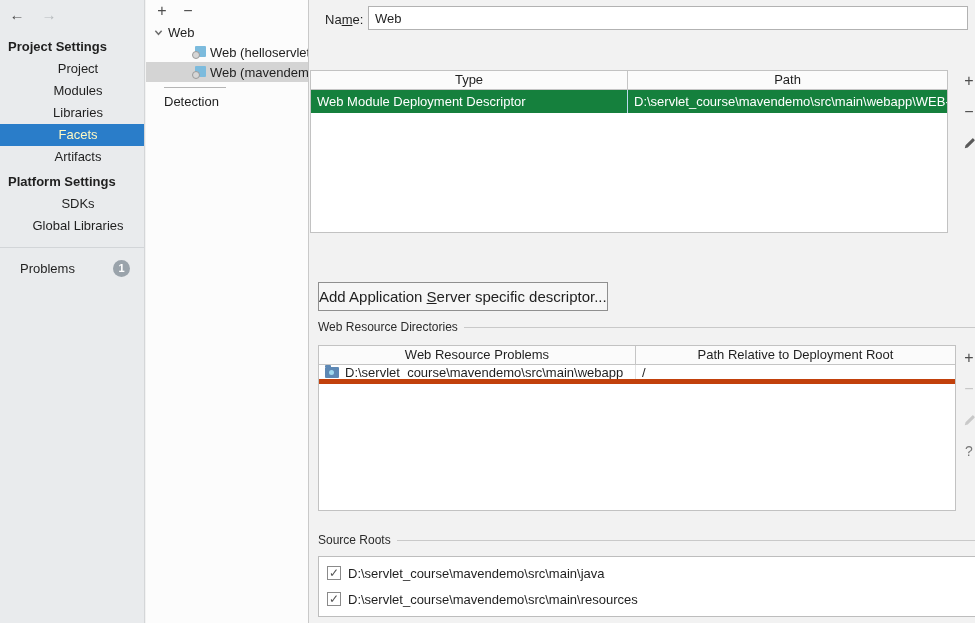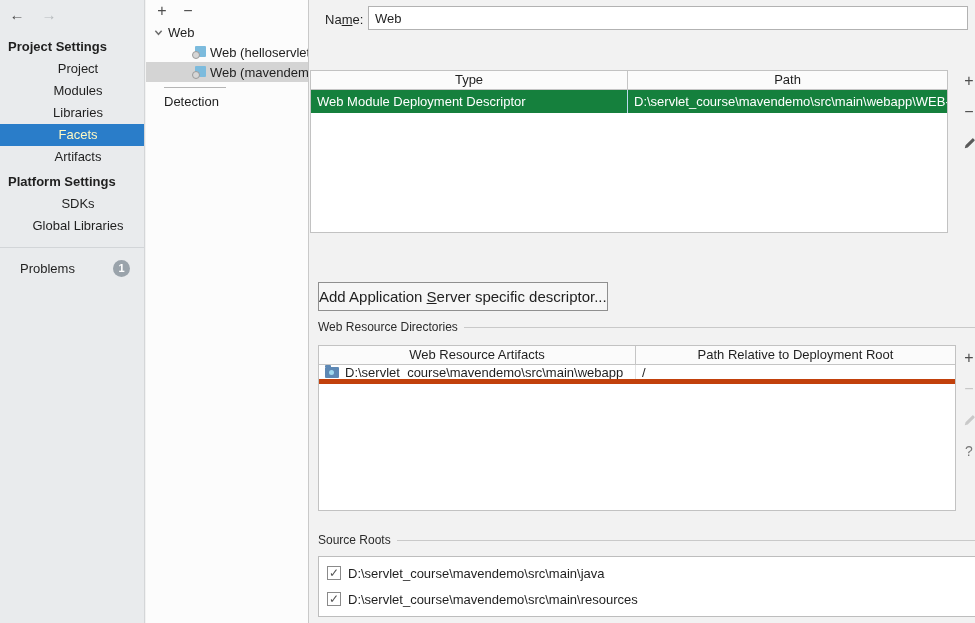--- a/index.html
+++ b/index.html
@@ -193,21 +193,21 @@
   <button class="add-btn">
     <span>Add Application </span><span class="mnemonic">S</span><span>erver specific descriptor...</span>
   </button>
 
   <div class="group-label" style="top:320px;">
     <span class="txt">Web Resource Directories</span>
       <span class="line"></span>
   </div>
   <div class="grid" style="left:8px; top:345px; width:638px; height:166px;">
     <div class="grid-header">
-      <div class="hcell c1">Web Resource Artifacts</div>
+      <div class="hcell c1">Web Resource Problems</div>
       <div class="hcell c2">Path Relative to Deployment Root</div>
     </div>
     <div class="grid-row thin">
       <div class="cell c1">
         <span class="folder-icon"></span>
         <span>D:\servlet_course\mavendemo\src\main\webapp</span>
       </div>
       <div class="cell c2" style="border-left-color:#e3e3e3;">/</div>
     </div>
   </div>

